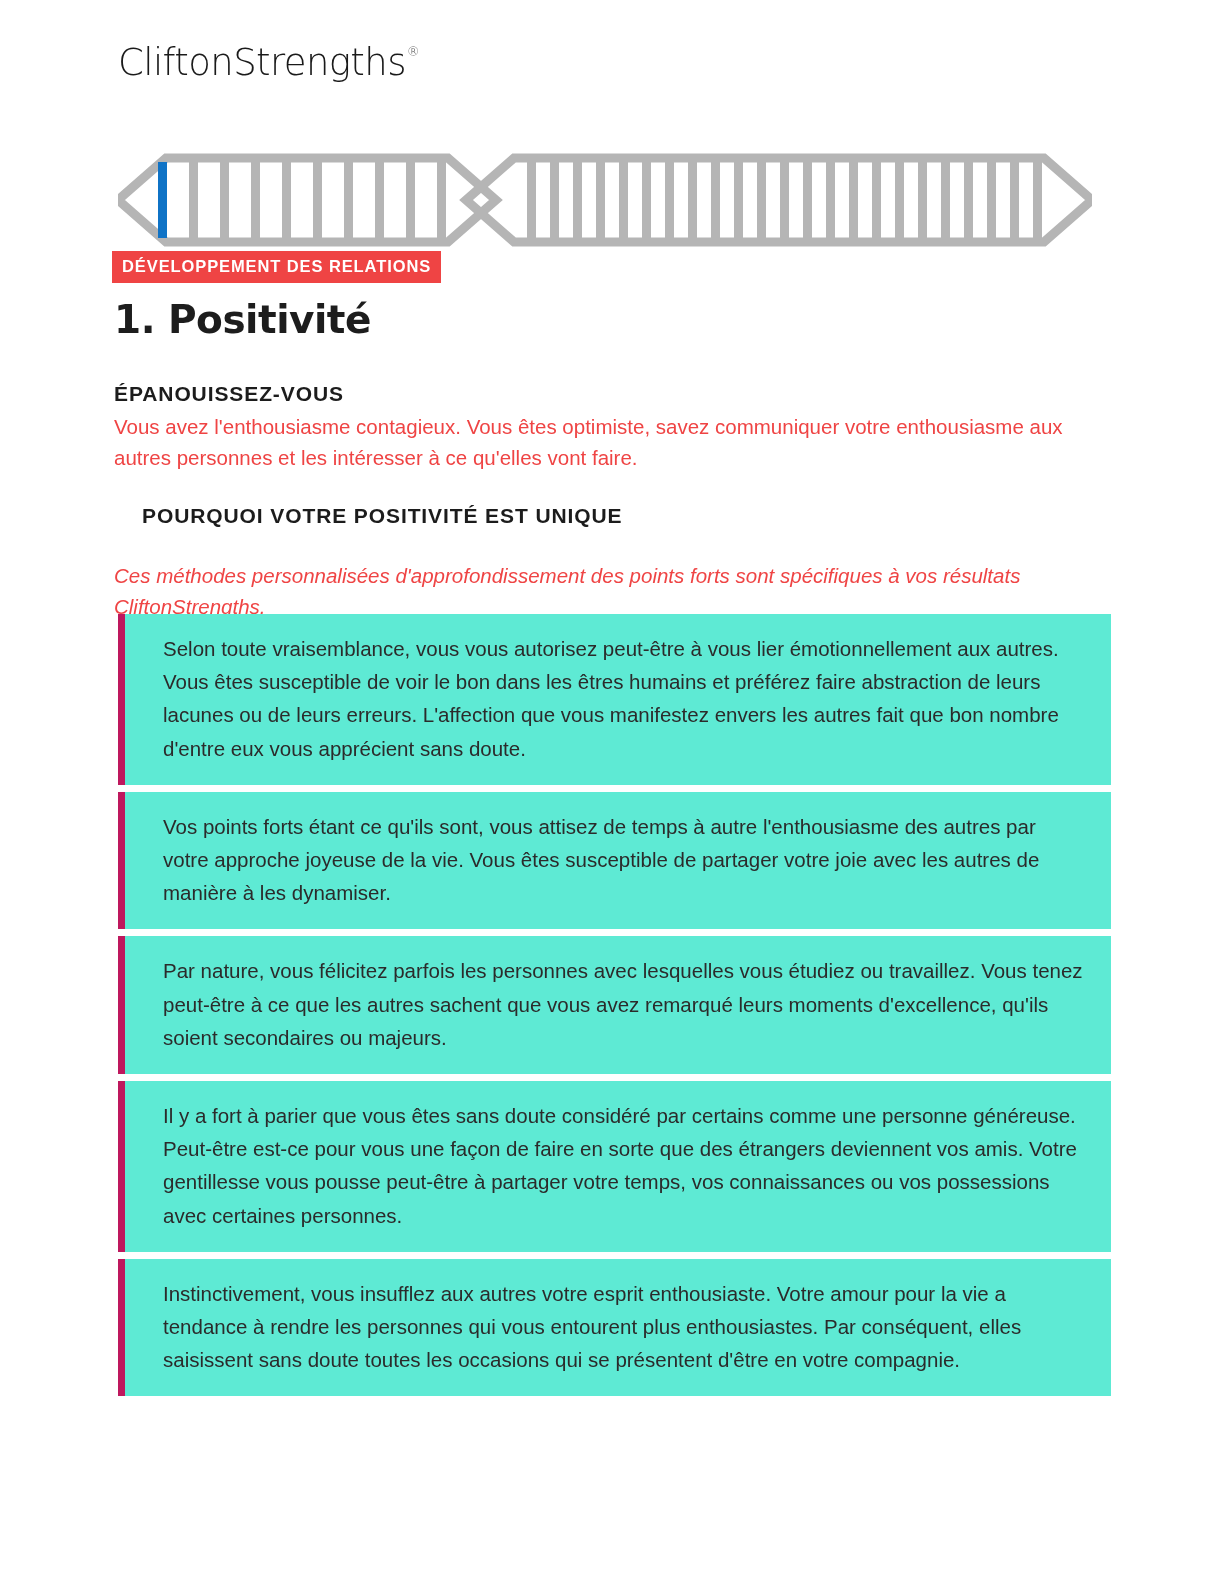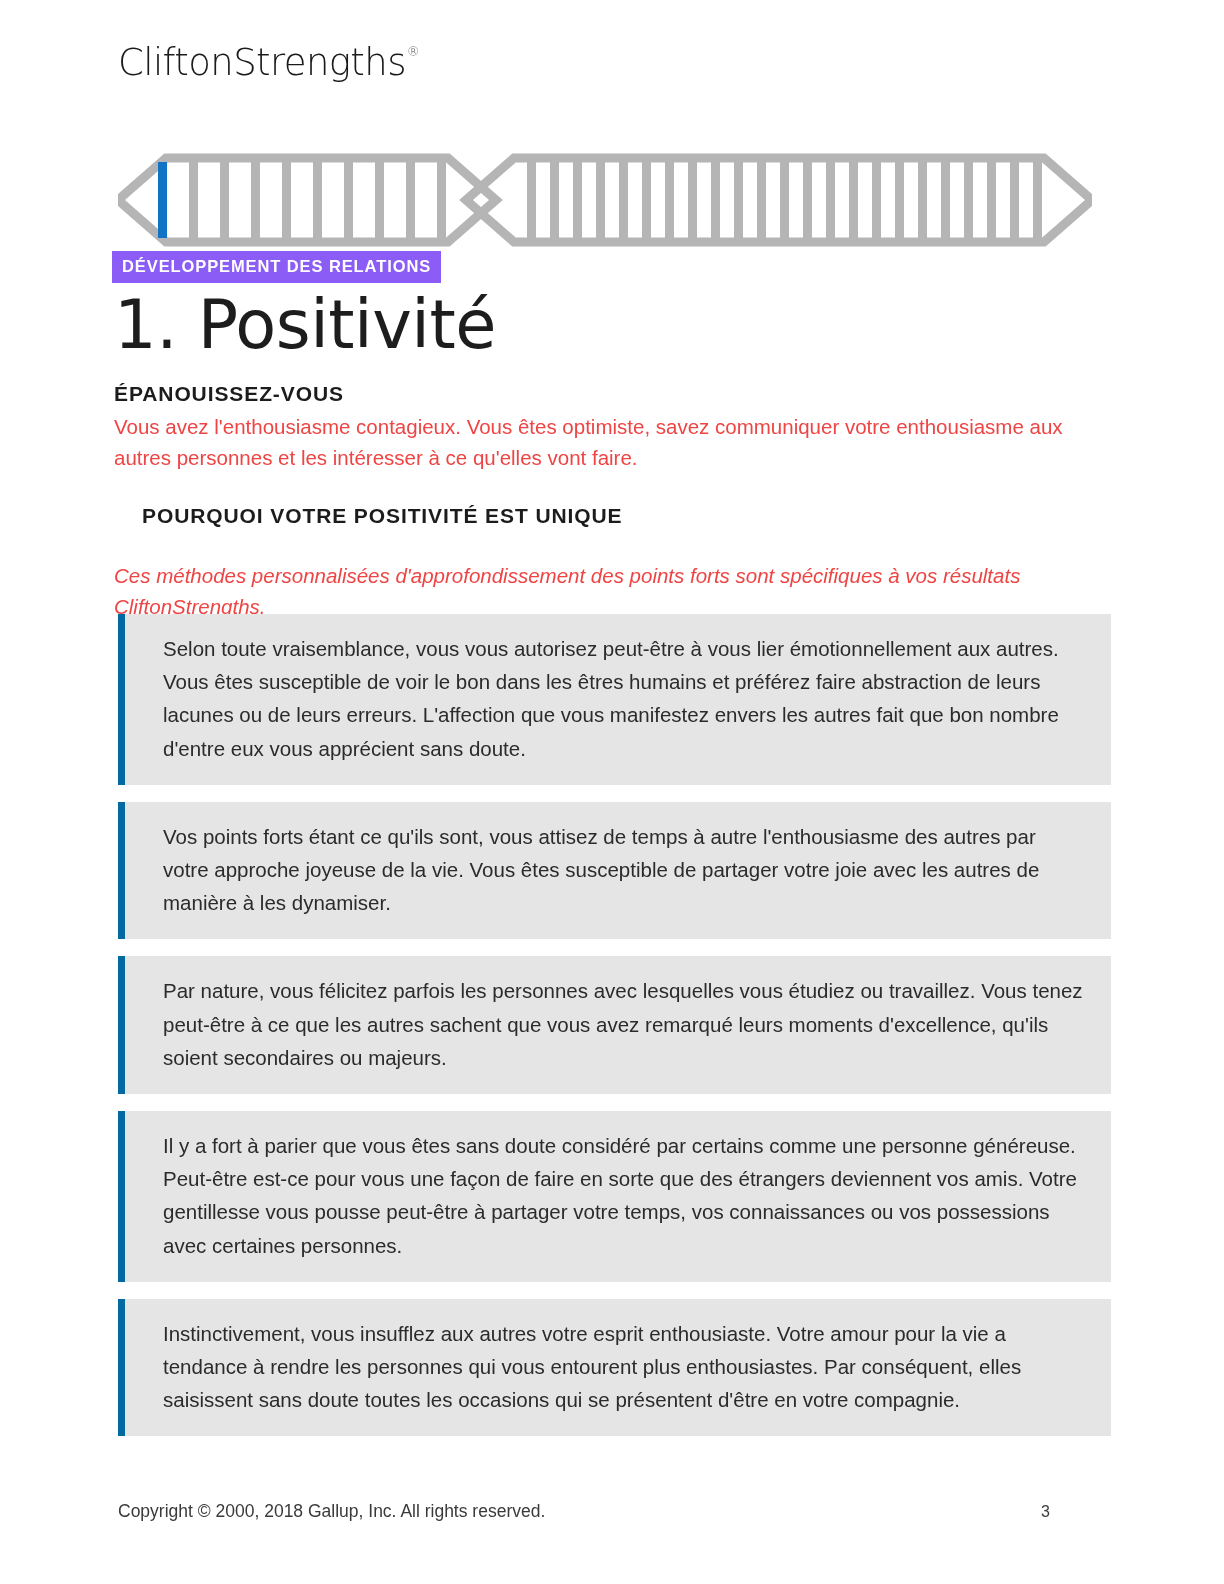--- a/index.html
+++ b/index.html
@@ -84,39 +84,39 @@
     width: 974px;
     height: 96px;
   }
   .strand svg { display: block; width: 100%; height: 100%; }
 
   
   .badge {
     position: absolute;
     top: 251px;
     left: 112px;
-    background: #8b5cf6;
+    background: #ef4444;
     color: #ffffff;
     font-size: 16.5px;
     font-weight: bold;
     letter-spacing: 0.9px;
     padding: 7px 10px 8px 10px;
     line-height: 1;
     white-space: nowrap;
     text-align: center;
   }
 
   
   .title {
     position: absolute;
-    top: 284px;
+    top: 296px;
     left: 114px;
     font-family: "DejaVu Sans", sans-serif;
-    font-size: 67px;
-    font-weight: 400;
+    font-size: 39px;
+    font-weight: 700;
     color: #1d1d1d;
     letter-spacing: -0.5px;
     line-height: 1.25;
     white-space: nowrap;
   }
 
   
   .section-head {
     position: absolute;
     left: 114px;
@@ -144,25 +144,25 @@
 
   
   .cards {
     position: absolute;
     left: 118px;
     top: 614px;
     width: 993px;
   }
   .card {
     position: relative;
-    background: #e5e5e5;
-    border-left: 7px solid #0369a1;
+    background: #5eead4;
+    border-left: 7px solid #be185d;
     box-sizing: border-box;
     padding: 18px 28px 20px 38px;
-    margin-bottom: 17px;
+    margin-bottom: 7px;
   }
   .card-text {
     font-size: 20.5px;
     line-height: 1.62;
     color: #2b2b2b;
   }
 
   
   .footer {
     position: absolute;
@@ -258,18 +258,14 @@
       <div class="card-text">Par nature, vous félicitez parfois les personnes avec lesquelles vous étudiez ou travaillez. Vous tenez peut-être à ce que les autres sachent que vous avez remarqué leurs moments d'excellence, qu'ils soient secondaires ou majeurs.</div>
     </div>
     <div class="card">
       <div class="card-text">Il y a fort à parier que vous êtes sans doute considéré par certains comme une personne généreuse. Peut-être est-ce pour vous une façon de faire en sorte que des étrangers deviennent vos amis. Votre gentillesse vous pousse peut-être à partager votre temps, vos connaissances ou vos possessions avec certaines personnes.</div>
     </div>
     <div class="card">
       <div class="card-text">Instinctivement, vous insufflez aux autres votre esprit enthousiaste. Votre amour pour la vie a tendance à rendre les personnes qui vous entourent plus enthousiastes. Par conséquent, elles saisissent sans doute toutes les occasions qui se présentent d'être en votre compagnie.</div>
     </div>
   </div>
 
-  <div class="footer">
-    <div>Copyright © 2000, 2018 Gallup, Inc. All rights reserved.</div>
-    <div class="pageno">3</div>
-  </div>
 
 </div>
 
 </body></html>

